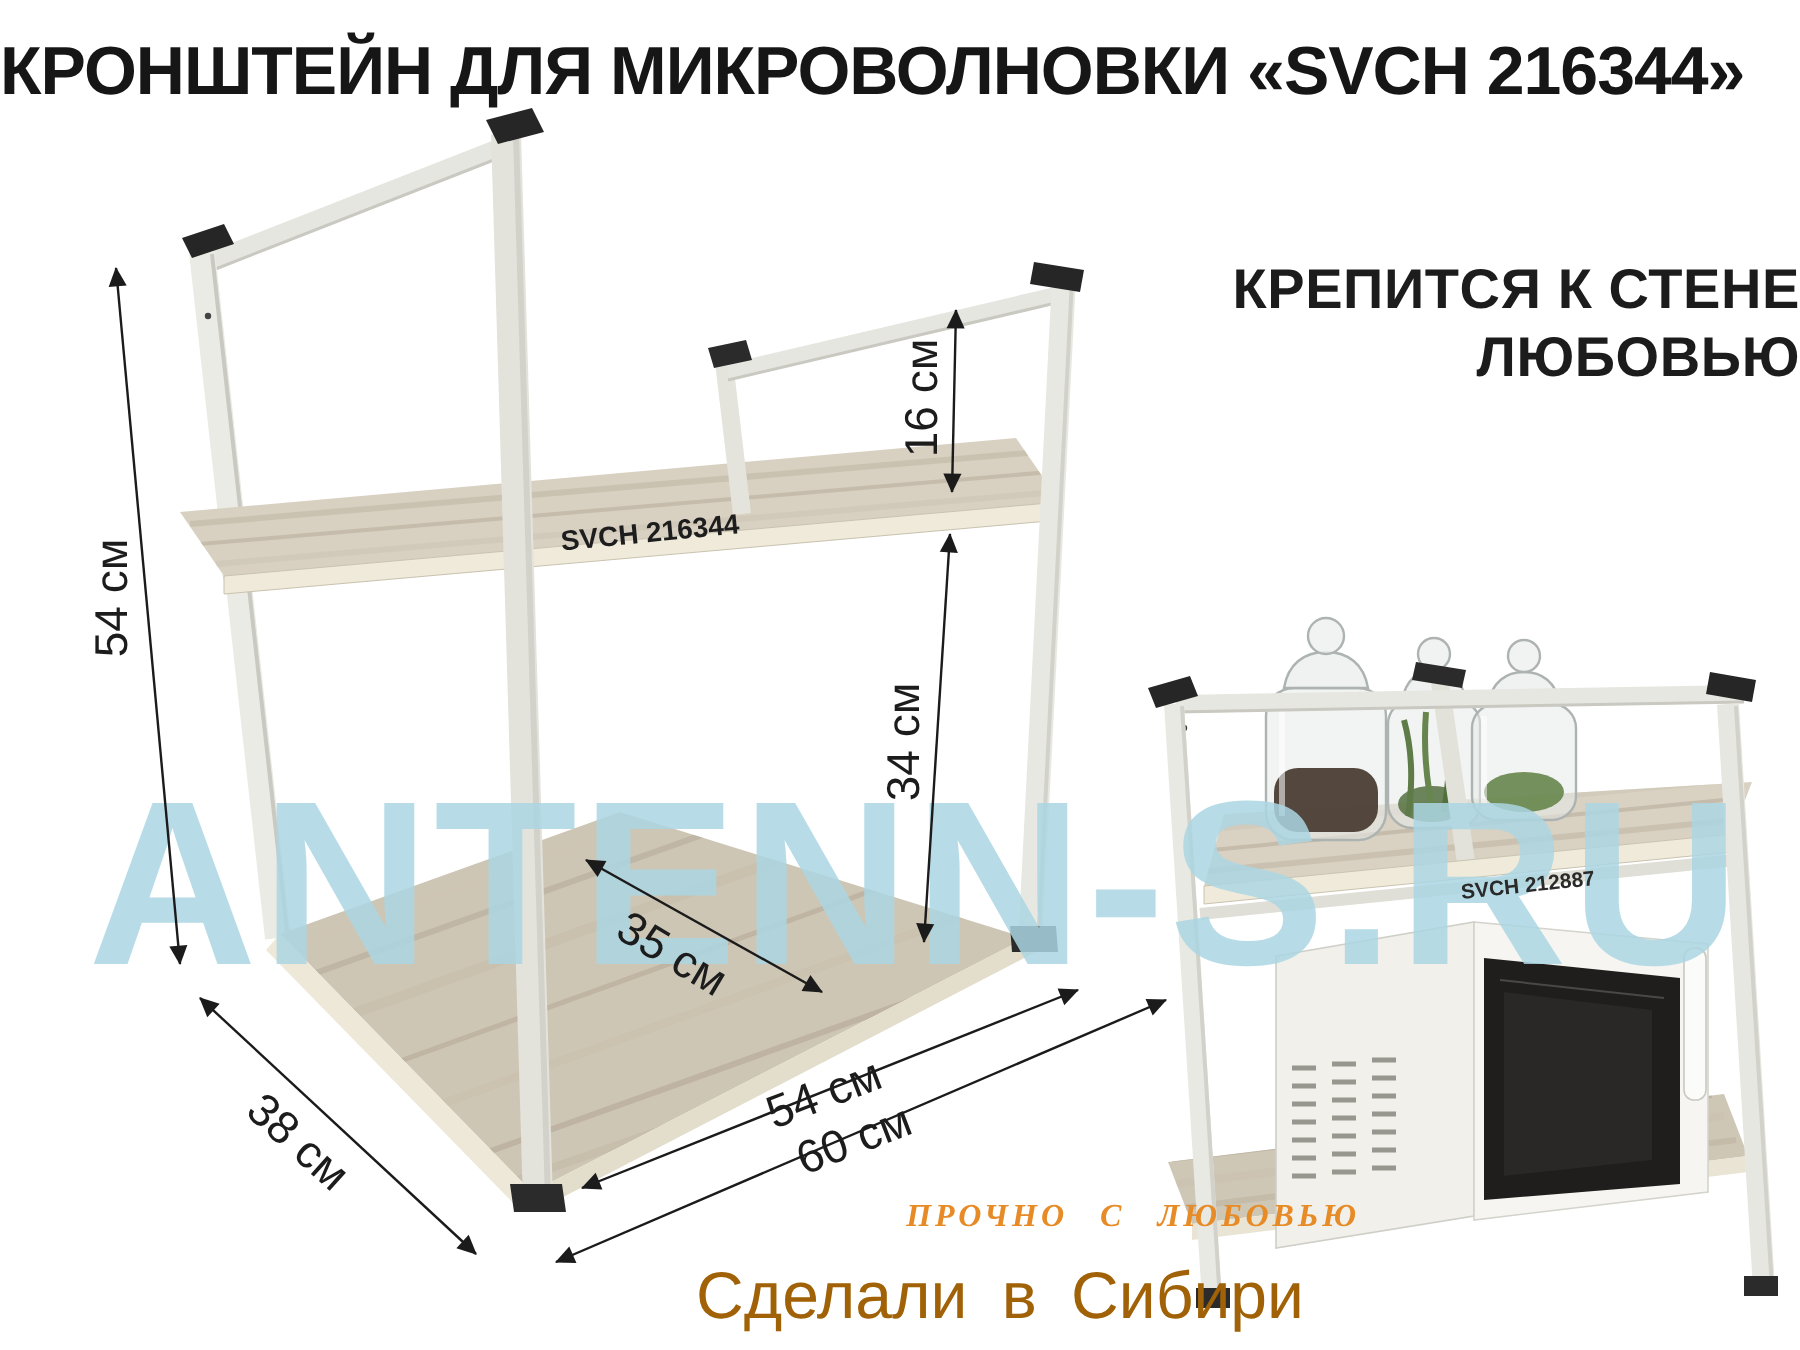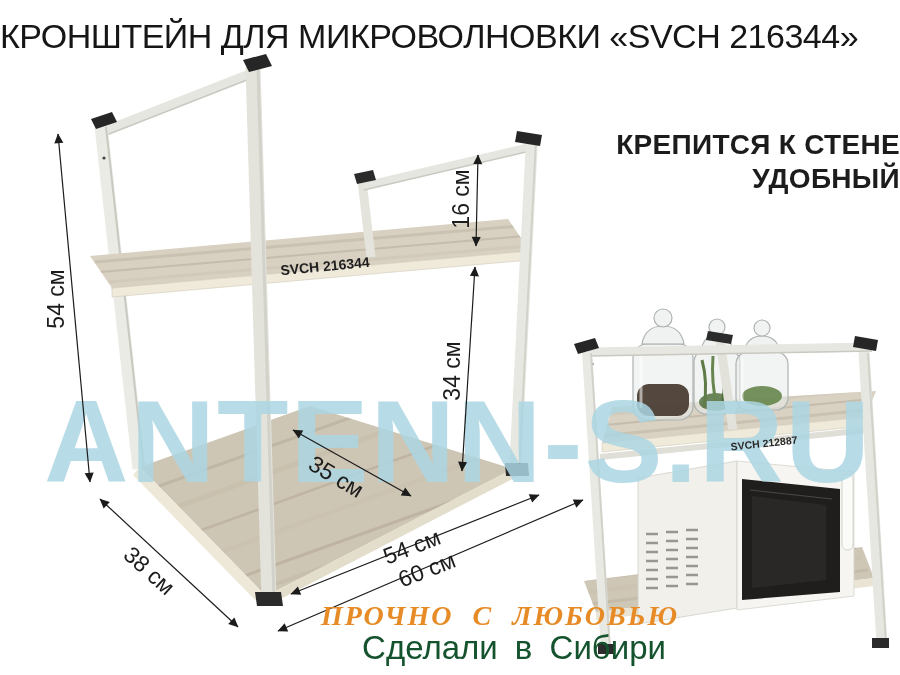--- a/index.html
+++ b/index.html
@@ -1,36 +1,36 @@
 <!DOCTYPE html>
 <html><head>
 <meta charset="utf-8">
 <style>
   html,body{margin:0;padding:0;background:#fff;}
   .canvas{position:relative;width:900px;height:675px;background:#ffffff;overflow:hidden;
           font-family:"Liberation Sans",sans-serif;}
   .layer{position:absolute;left:0;top:0;}
   .title{position:absolute;top:17px;left:0;width:720px;text-align:left;
-         font-size:34px;font-weight:normal;letter-spacing:-0.5px;color:#161616;white-space:nowrap;}
+         font-size:34px;font-weight:bold;letter-spacing:-0.5px;color:#161616;white-space:nowrap;}
   .features{position:absolute;left:555px;top:128px;width:345px;text-align:right;
             font-size:28px;font-weight:bold;line-height:34px;letter-spacing:0.3px;color:#1c1c1c;}
   .watermark{position:absolute;left:44px;top:389px;font-size:117px;font-weight:bold;
              letter-spacing:2px;line-height:0.9;color:rgba(171,214,227,0.85);white-space:nowrap;
              pointer-events:none;}
   .dim{position:absolute;font-size:23px;color:#1c1c1c;white-space:nowrap;
        transform:translate(-50%,-50%) rotate(var(--r,0deg));}
   .plabel{position:absolute;font-weight:bold;color:#1d1d1d;white-space:nowrap;
           transform:translate(-50%,-50%) rotate(var(--r,0deg));}
   .plabel.small{font-size:10.5px;color:#2a2a2a;}
   .plabel.big{font-size:14px;}
-  .slogan{position:absolute;left:320px;top:600px;width:360px;text-align:center;
+  .slogan{position:absolute;left:320px;top:600px;width:360px;text-align:right;
           font-family:"Liberation Serif",serif;font-style:italic;font-weight:bold;
-          font-size:28px;letter-spacing:2px;word-spacing:10px;color:#E78B27;}
-  .madein{position:absolute;left:324px;top:629px;width:380px;text-align:center;
-          font-size:33px;color:#14532d;word-spacing:8px;}
+          font-size:16px;letter-spacing:2px;word-spacing:10px;color:#E78B27;}
+  .madein{position:absolute;left:310px;top:629px;width:380px;text-align:center;
+          font-size:33px;color:#a16207;word-spacing:8px;}
 </style>
 </head>
 <body>
 
 <div class="canvas">
 
   <svg class="layer" width="900" height="675" viewBox="0 0 900 675">
     <defs>
       <clipPath id="bshelf">
           <polygon points="140,467 310,406 513,469 266,596"></polygon>
@@ -196,21 +196,21 @@
       <line x1="100" y1="499" x2="238" y2="627" marker-start="url(#arr)" marker-end="url(#arr)"></line>
       <line x1="291" y1="594" x2="539" y2="495" marker-start="url(#arr)" marker-end="url(#arr)"></line>
       <line x1="278" y1="631" x2="583" y2="500" marker-start="url(#arr)" marker-end="url(#arr)"></line>
     </g>
   </svg>
 
   <div class="title">КРОНШТЕЙН ДЛЯ МИКРОВОЛНОВКИ «SVCH 216344»</div>
 
   <div class="features">
     <div>КРЕПИТСЯ К СТЕНЕ</div>
-    <div>УДОБНЫЙ</div>
+    <div>ЛЮБОВЬЮ</div>
   </div>
 
   <div class="dim" style="left:56px;top:299px;--r:-90deg">54 см</div>
   <div class="dim" style="left:461px;top:199px;--r:-90deg">16 см</div>
   <div class="dim" style="left:452px;top:371px;--r:-90deg">34 см</div>
   <div class="dim" style="left:336px;top:477px;--r:31deg">35 см</div>
   <div class="dim" style="left:149px;top:571px;--r:42deg">38 см</div>
   <div class="dim" style="left:412px;top:547px;--r:-21deg">54 см</div>
   <div class="dim" style="left:427px;top:570px;--r:-21deg">60 см</div>
 

